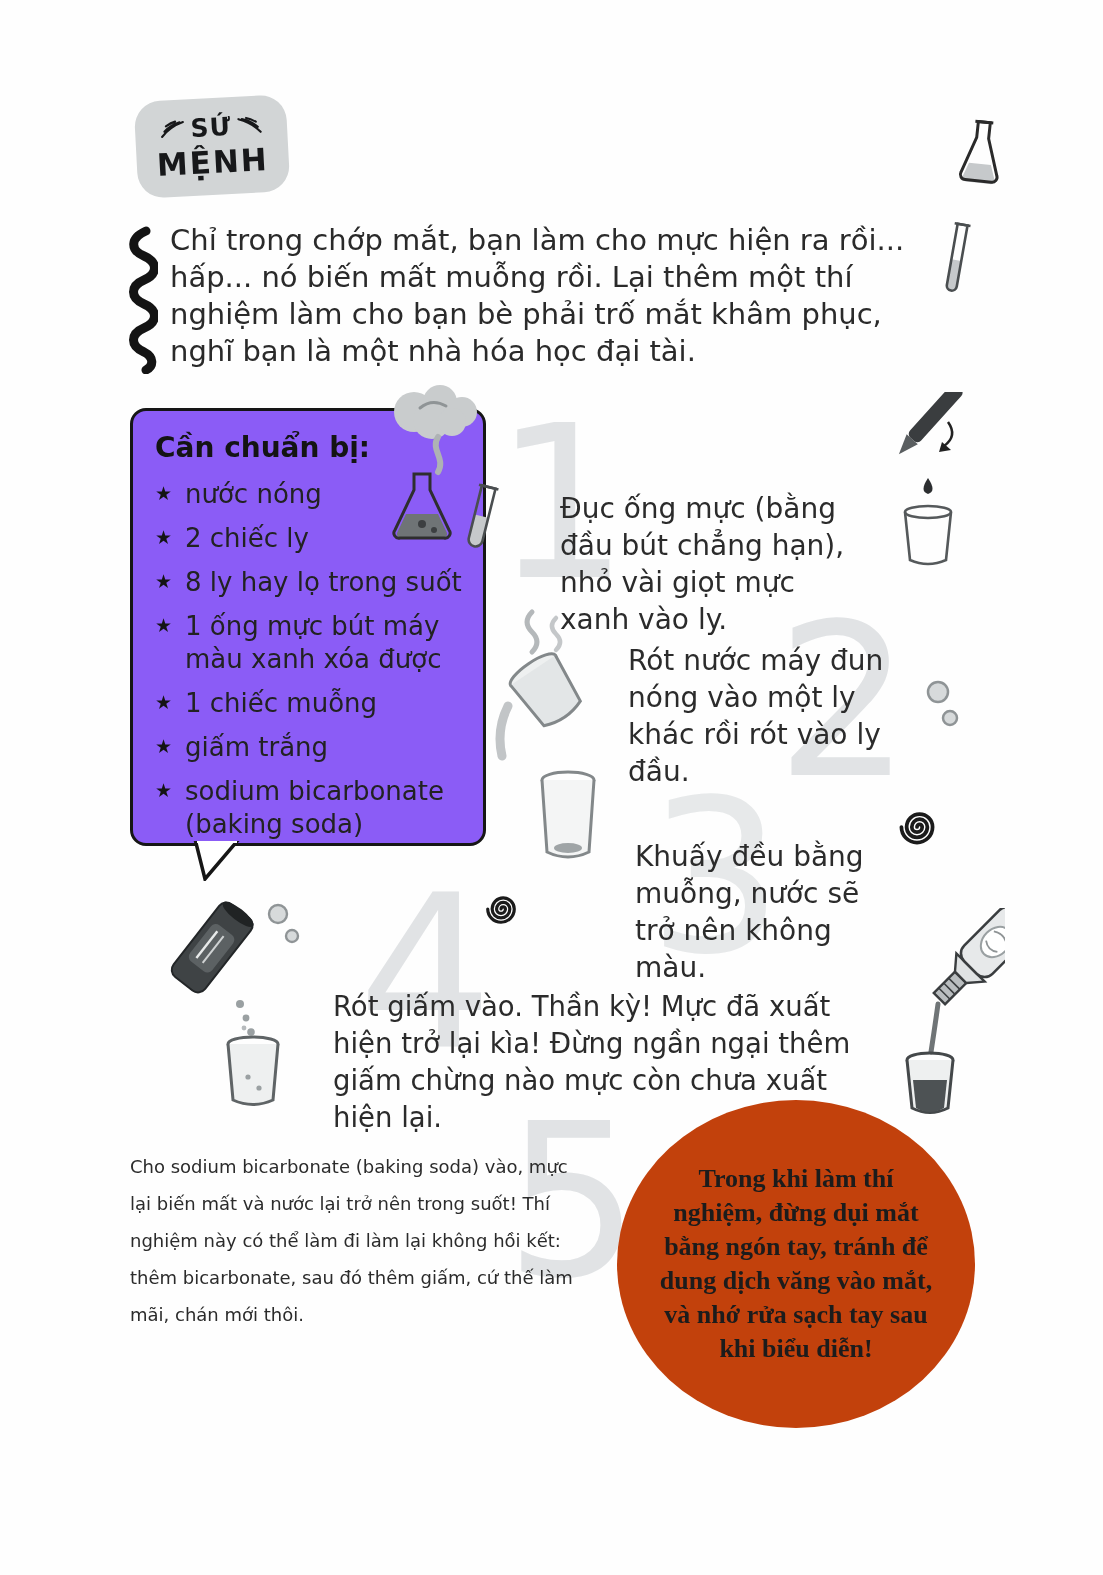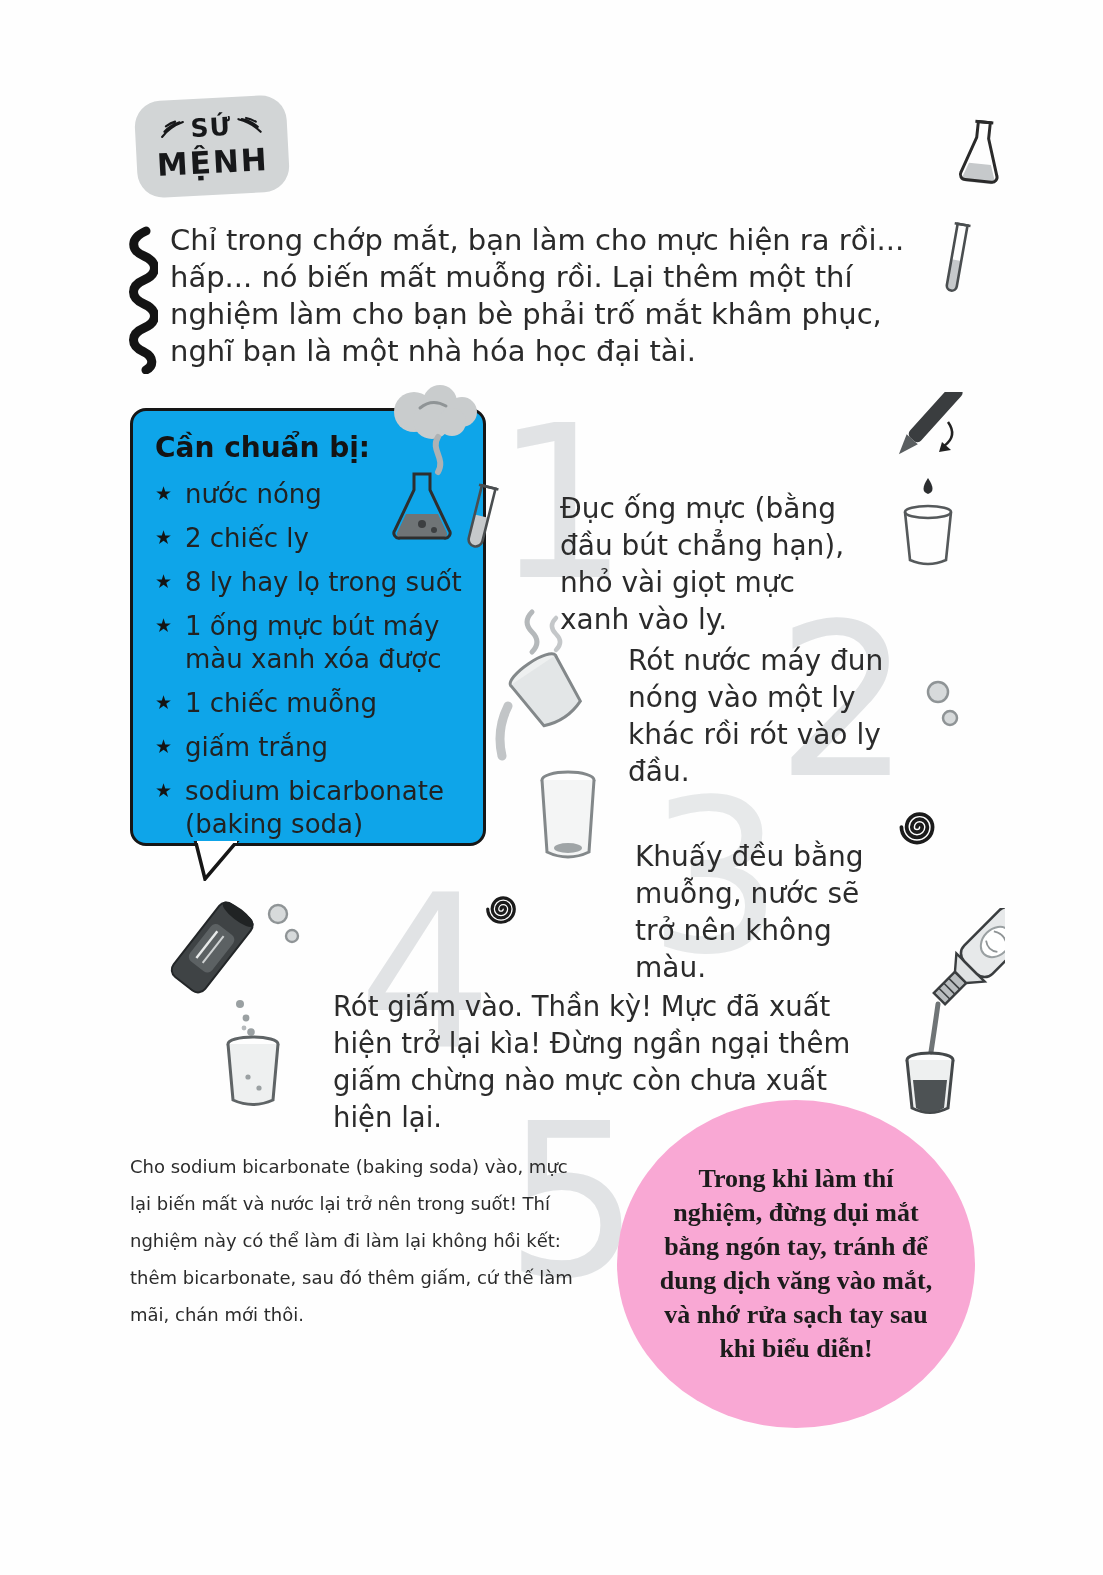--- a/index.html
+++ b/index.html
@@ -28,21 +28,21 @@
   
   .squiggle{ position:absolute; left:124px; top:226px; width:34px; height:148px; }
   .intro{
     position:absolute; left:170px; top:222px; width:768px;
     font-size:29px; line-height:37px; color:#2a2a2a;
   }
   .test-tube{ position:absolute; left:944px; top:220px; width:24px; height:84px; transform:rotate(10deg); }
   
   .materials{
     position:absolute; left:130px; top:408px; width:356px; height:438px;
-    border:3.5px solid #161616; border-radius:16px; background:#0ea5e9;
+    border:3.5px solid #161616; border-radius:16px; background:#8b5cf6;
     padding:20px 18px 16px 22px; z-index:2;
   }
   .materials-heading{ font-size:28px; font-weight:700; color:#141414; margin-bottom:14px; }
   .materials-list{ list-style:none; }
   .materials-list li{ display:flex; margin-bottom:11px; }
   .star{ flex:none; width:30px; font-size:19px; padding-top:4px; color:#141414; }
   .mat-text{ font-size:26px; line-height:33px; color:#222; }
   .bubble-tail{ position:absolute; left:58px; bottom:-38px; width:52px; height:40px; }
   .smoke-flask{ position:absolute; left:362px; top:382px; width:150px; height:190px; z-index:3; }
   
@@ -67,21 +67,21 @@
   .pour-ill{ position:absolute; left:462px; top:606px; width:160px; height:170px; z-index:1; }
   .glass2{ position:absolute; left:528px; top:768px; width:80px; height:100px; z-index:1; }
   .bubbles-right{ position:absolute; left:922px; top:678px; width:40px; height:60px; z-index:1; }
   .spiral-small{ position:absolute; left:478px; top:886px; width:46px; height:46px; z-index:1; }
   .spiral-large{ position:absolute; left:890px; top:800px; width:54px; height:54px; z-index:1; }
   .can-group{ position:absolute; left:148px; top:892px; width:170px; height:220px; z-index:2; }
   .bottle-group{ position:absolute; left:840px; top:908px; width:165px; height:212px; z-index:2; }
   
   .warning{
     position:absolute; left:617px; top:1100px; width:358px; height:328px;
-    background:#f9a8d4; border-radius:50%;
+    background:#c2410c; border-radius:50%;
     display:flex; align-items:center; justify-content:center; text-align:center;
     padding:30px 40px; z-index:1;
     font-family:"Liberation Serif", serif; font-weight:700;
     font-size:26px; line-height:34px; color:#1c1c1c;
   }
   
   .footer{
     position:absolute; left:0; top:1486px; width:100%;
     display:flex; align-items:center; justify-content:center; gap:12px;
   }

